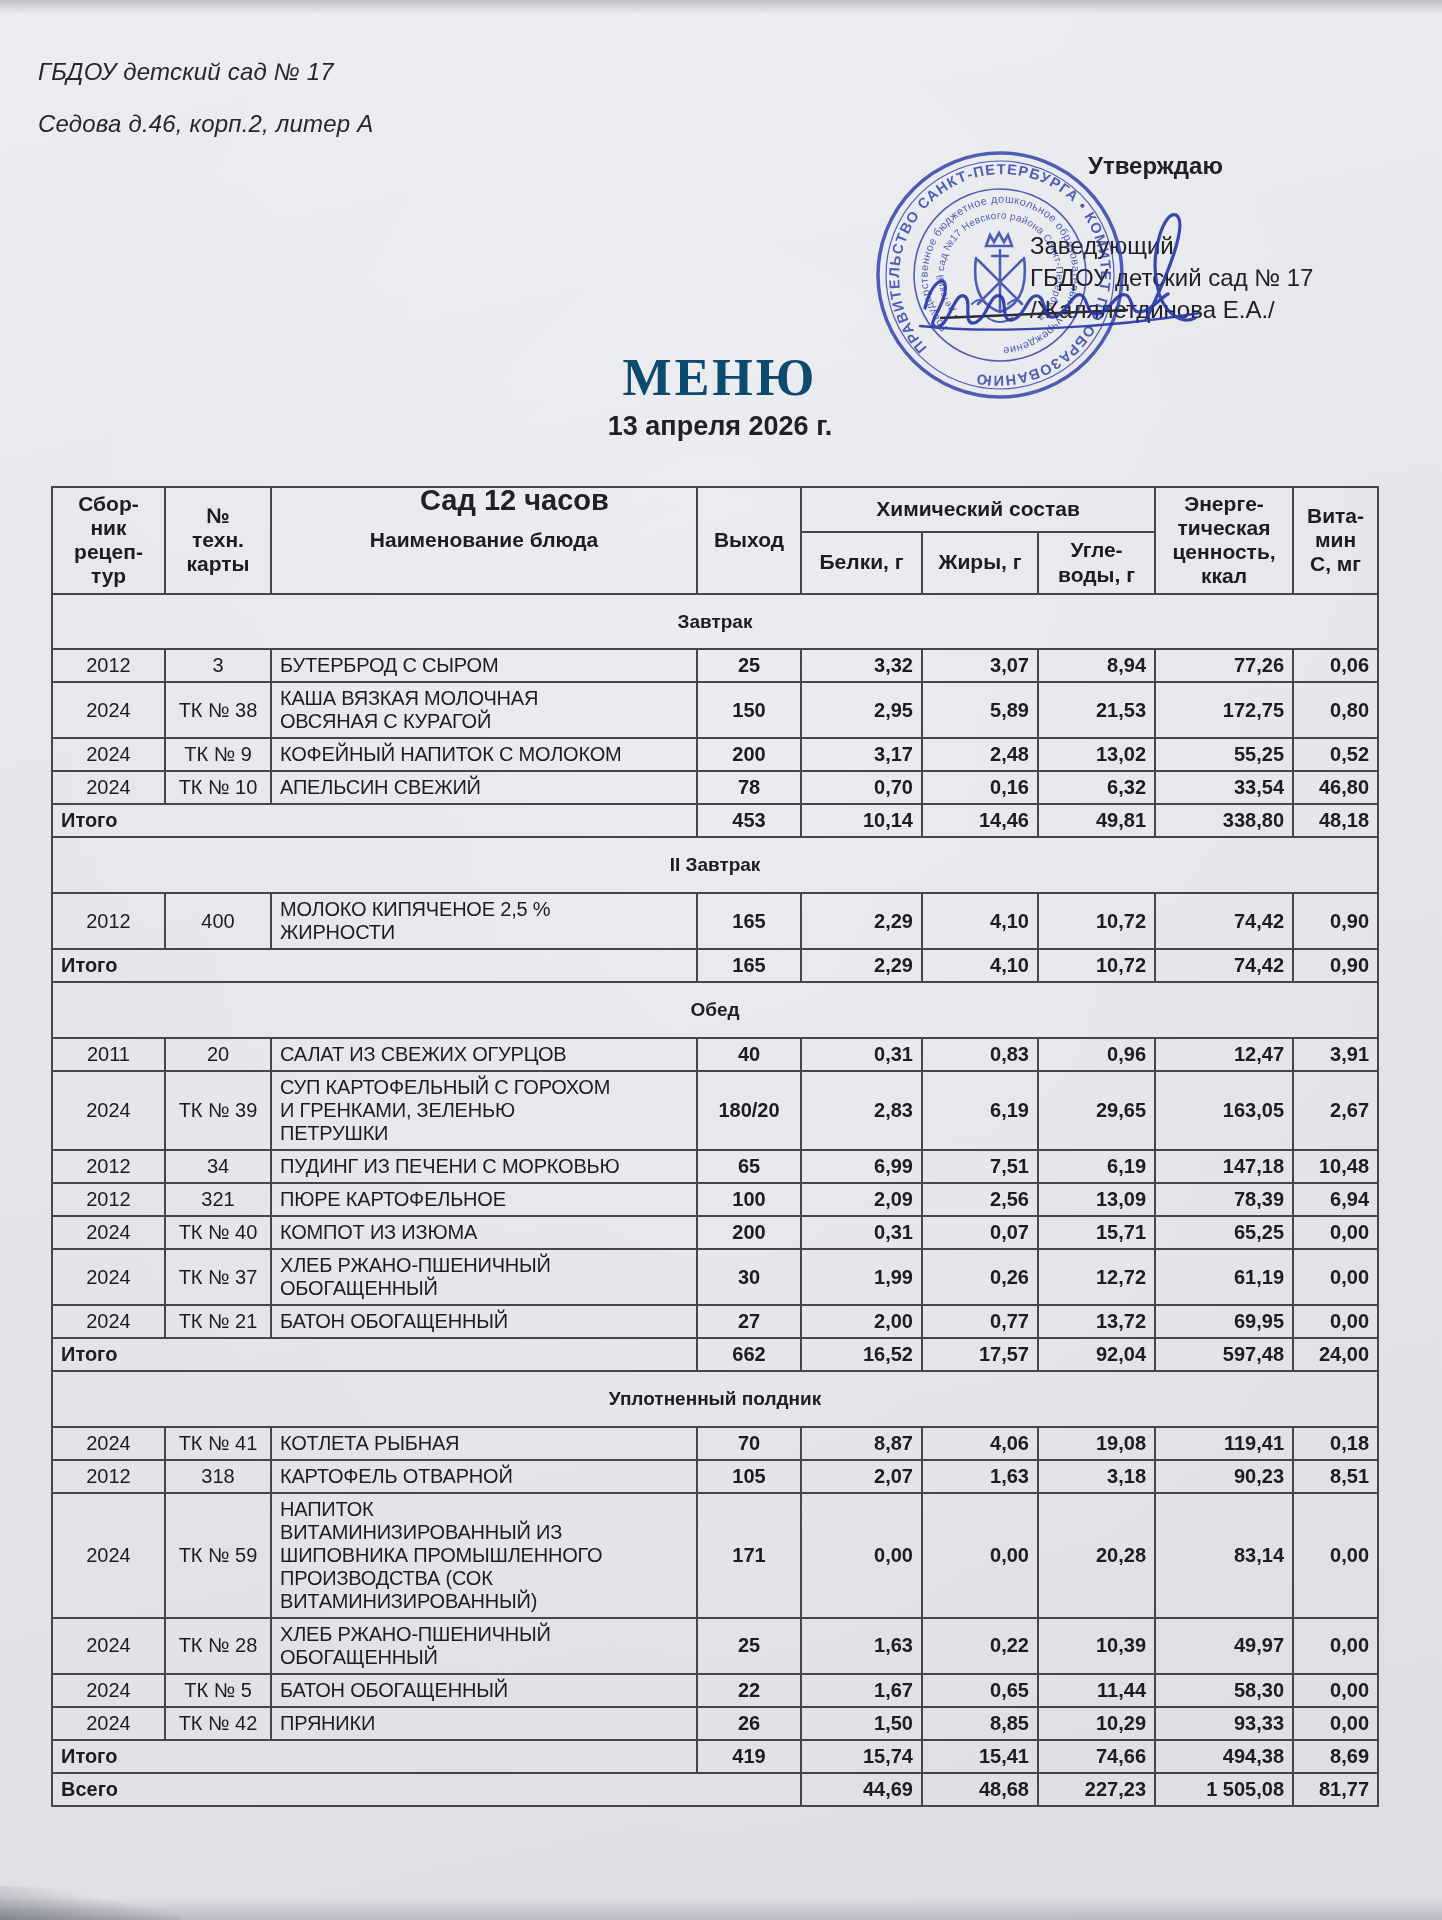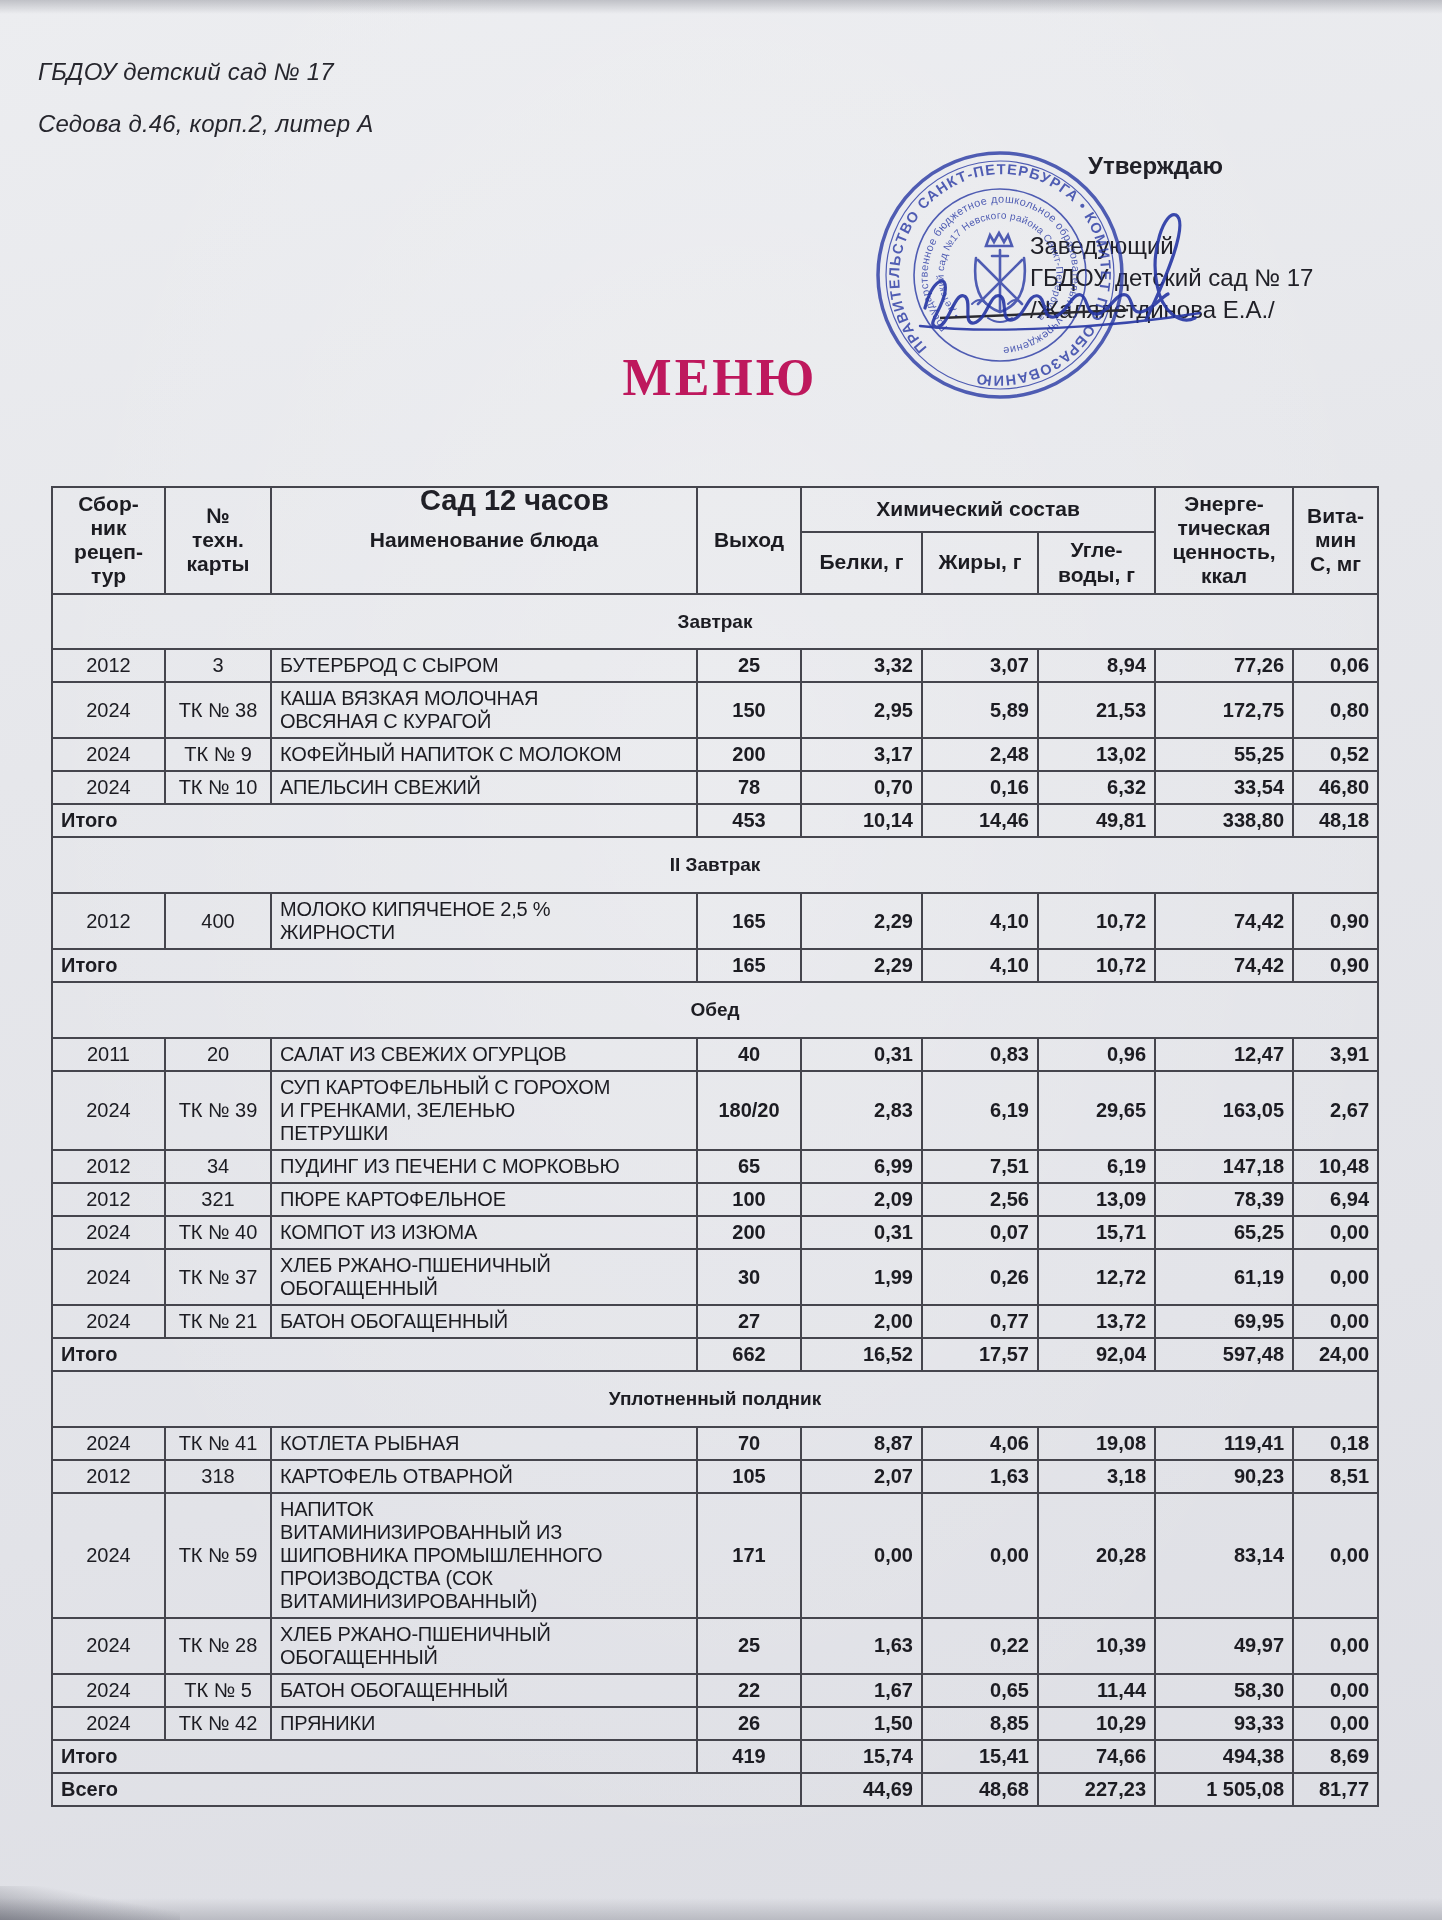--- a/index.html
+++ b/index.html
@@ -20,21 +20,21 @@
 
   .org-line{position:absolute;left:38px;font-style:italic;font-size:24px;letter-spacing:.2px;color:#26262d;}
   .org-line.l1{top:58px;}
   .org-line.l2{top:110px;}
 
   .approve-label{position:absolute;left:1088px;top:152px;font-size:24px;font-weight:700;}
   .approve-block{position:absolute;left:1030px;top:230px;width:342px;text-align:left;
     font-size:24px;line-height:32px;}
 
   .title-block{position:absolute;left:420px;top:348px;width:600px;text-align:center;}
-  .doc-title{font-family:"Liberation Serif", serif;font-size:52px;font-weight:700;letter-spacing:3px;color:#be185d;}
+  .doc-title{font-family:"Liberation Serif", serif;font-size:52px;font-weight:700;letter-spacing:3px;color:#0c4a6e;}
   .doc-date{font-size:27px;font-weight:700;margin-top:4px;}
   .doc-subtitle{position:absolute;left:420px;top:484px;width:600px;
     font-size:29px;font-weight:700;}
 
   .stamp-wrap{position:absolute;left:850px;top:120px;width:380px;height:300px;}
 
   table.menu{
     position:absolute;left:51px;top:486px;width:1326px;
     border-collapse:collapse;table-layout:fixed;
   }
@@ -106,20 +106,21 @@
     <g stroke="#2636a4" stroke-width="3.2" fill="none" stroke-linecap="round" opacity="0.9">
       <path d="M 75 188 C 82 160 98 152 95 172 C 92 190 76 205 86 207 C 98 209 104 172 114 176 C 123 179 112 205 124 203 C 137 200 140 172 150 176 C 158 179 150 202 162 200 C 175 197 178 173 188 176 C 196 178 192 199 204 197 C 217 194 222 172 231 175 C 238 177 236 196 248 194 C 260 191 266 172 276 175 C 283 177 280 194 291 192 C 302 190 310 178 318 174"></path>
       <path d="M 296 200 C 320 150 338 102 326 95 C 315 90 300 130 307 165 C 312 192 330 205 345 198"></path>
       <path d="M 70 206 C 140 214 260 208 350 193" stroke-width="2.4"></path>
     </g>
   </svg>
 </div>
 
 <div class="title-block">
   <div class="doc-title">МЕНЮ</div>
+  <div class="doc-date">13 апреля 2026 г.</div>
 </div>
 <div class="doc-subtitle">Сад 12 часов</div>
 
 <table class="menu">
   <colgroup>
     <col style="width:113px">
       <col style="width:106px">
       <col style="width:426px">
     <col style="width:104px">
       <col style="width:121px">

